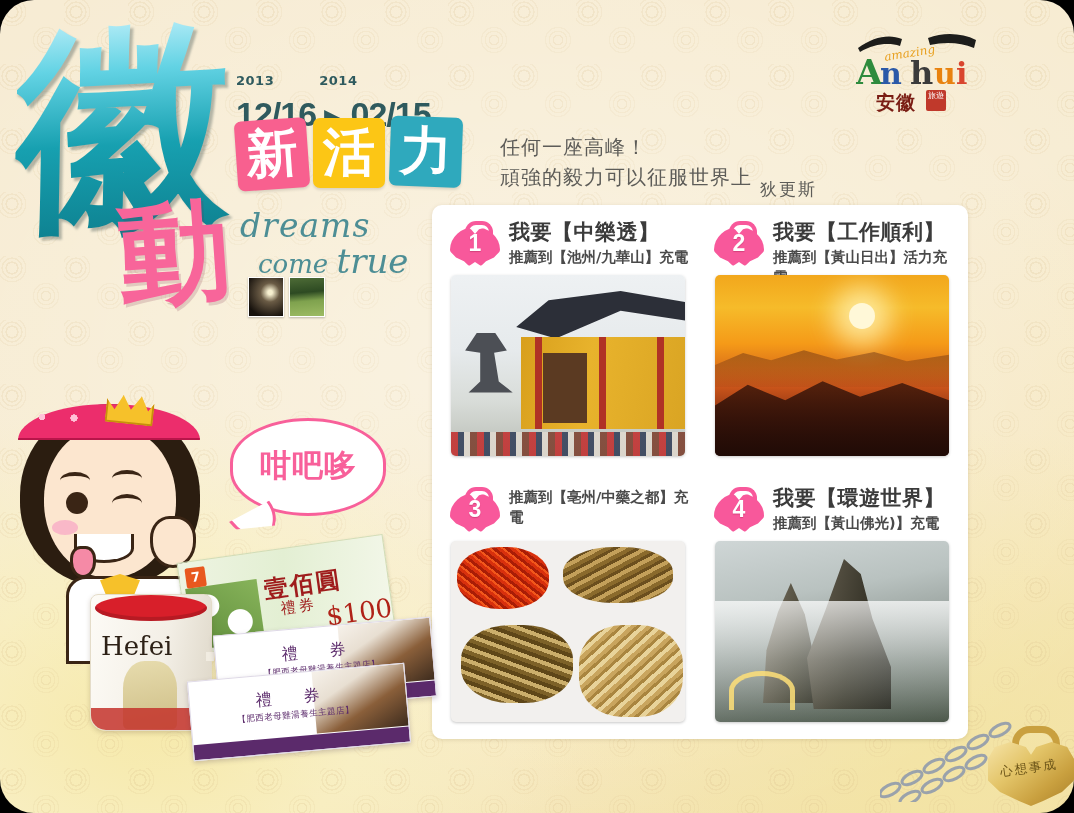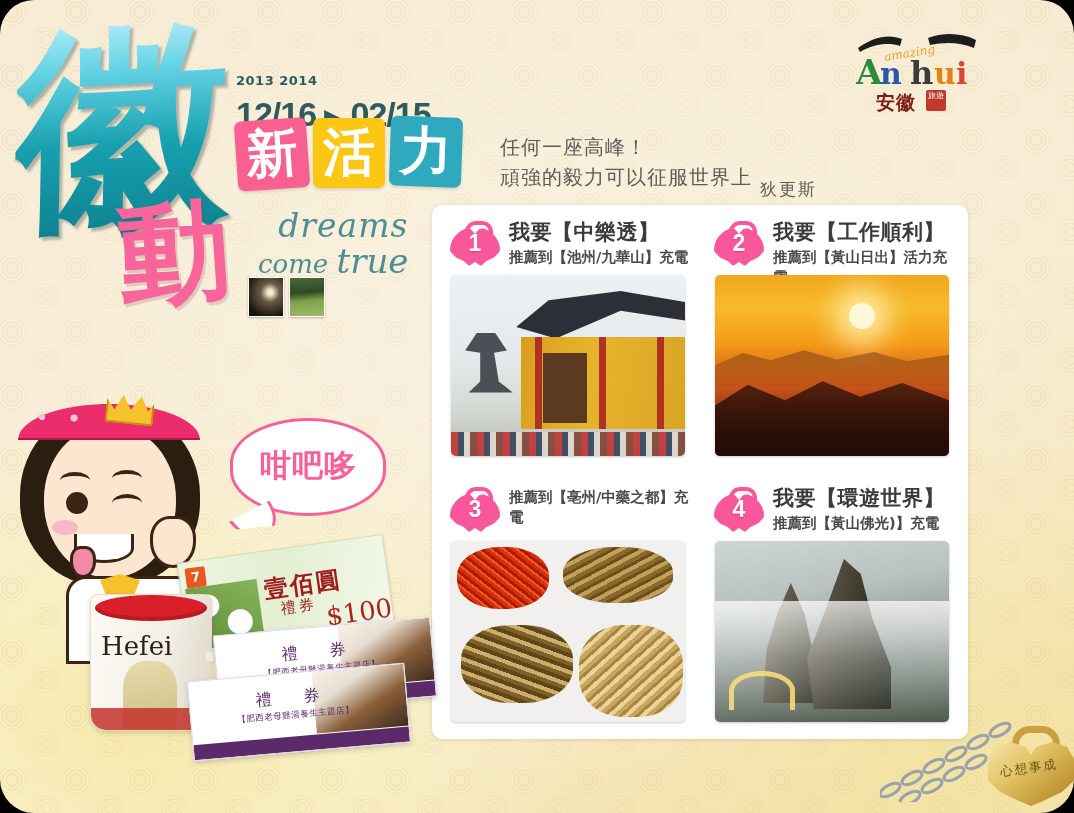--- a/index.html
+++ b/index.html
@@ -38,39 +38,39 @@
      font-weight:bold;color:rgba(40,60,60,.33);filter:blur(1px);
      transform:skewX(-4deg) rotate(-3deg);}
   .brand-dong{position:absolute;left:118px;top:196px;
      font-family:"DejaVu Serif","Liberation Serif",serif;font-size:112px;line-height:112px;
      font-weight:bold;color:#f8659a;transform:rotate(-4deg);
      text-shadow:2px 3px 0 rgba(120,40,70,.18);}
 
   
   .dates{position:absolute;left:236px;top:70px;color:#2f5a5e;}
   .dates .yr{font-size:13px;font-weight:bold;letter-spacing:.5px;display:inline-block;}
-  .dates .yr2{}
+  .dates .yr2{margin-left:40px;}
   .dates .d{font-size:34px;font-weight:bold;letter-spacing:-1px;line-height:44px;margin-top:3px;
             font-family:"Liberation Sans",sans-serif;}
   .dates .arw{color:#2f5a5e;font-size:24px;}
 
   
   .tiles{position:absolute;left:236px;top:118px;display:flex;gap:5px;transform:rotate(-1deg);}
   .tile{width:72px;height:70px;border-radius:7px;display:flex;align-items:center;justify-content:center;
         color:#fff;font-size:52px;font-weight:bold;
         font-family:"DejaVu Serif","Liberation Serif",serif;
         box-shadow:0 2px 3px rgba(0,0,0,.12);}
   .t1{background:#f8608f;transform:rotate(-3deg);}
   .t2{background:#fcc615;transform:rotate(1deg);}
   .t3{background:#2fa9bd;transform:rotate(3deg);}
 
   
   .dreams{position:absolute;left:240px;top:206px;color:#4d8e95;
      font-family:"DejaVu Serif","Liberation Serif",serif;}
-  .dreams .l1{font-size:33px;font-style:italic;letter-spacing:1px;text-align:right;}
+  .dreams .l1{font-size:33px;font-style:italic;letter-spacing:1px;}
   .dreams .l2{font-size:26px;font-style:italic;margin-left:18px;margin-top:-4px;}
   .dreams .big{font-size:34px;}
 
   .thumbs{position:absolute;left:248px;top:277px;display:flex;gap:5px;}
   .thumb{width:34px;height:38px;border:1px solid #fff;box-shadow:0 1px 2px rgba(0,0,0,.25);}
   .thumb-a{background:radial-gradient(circle at 62% 38%, #f7f0d0 0 7%, #6a5b45 30%, #17120d 80%);}
   .thumb-b{background:linear-gradient(175deg,#4d6b36 0%,#2d4a22 38%,#7fa24e 60%,#9dbb63 100%);}
 
   
   .wish-title{position:absolute;left:498px;top:36px;

